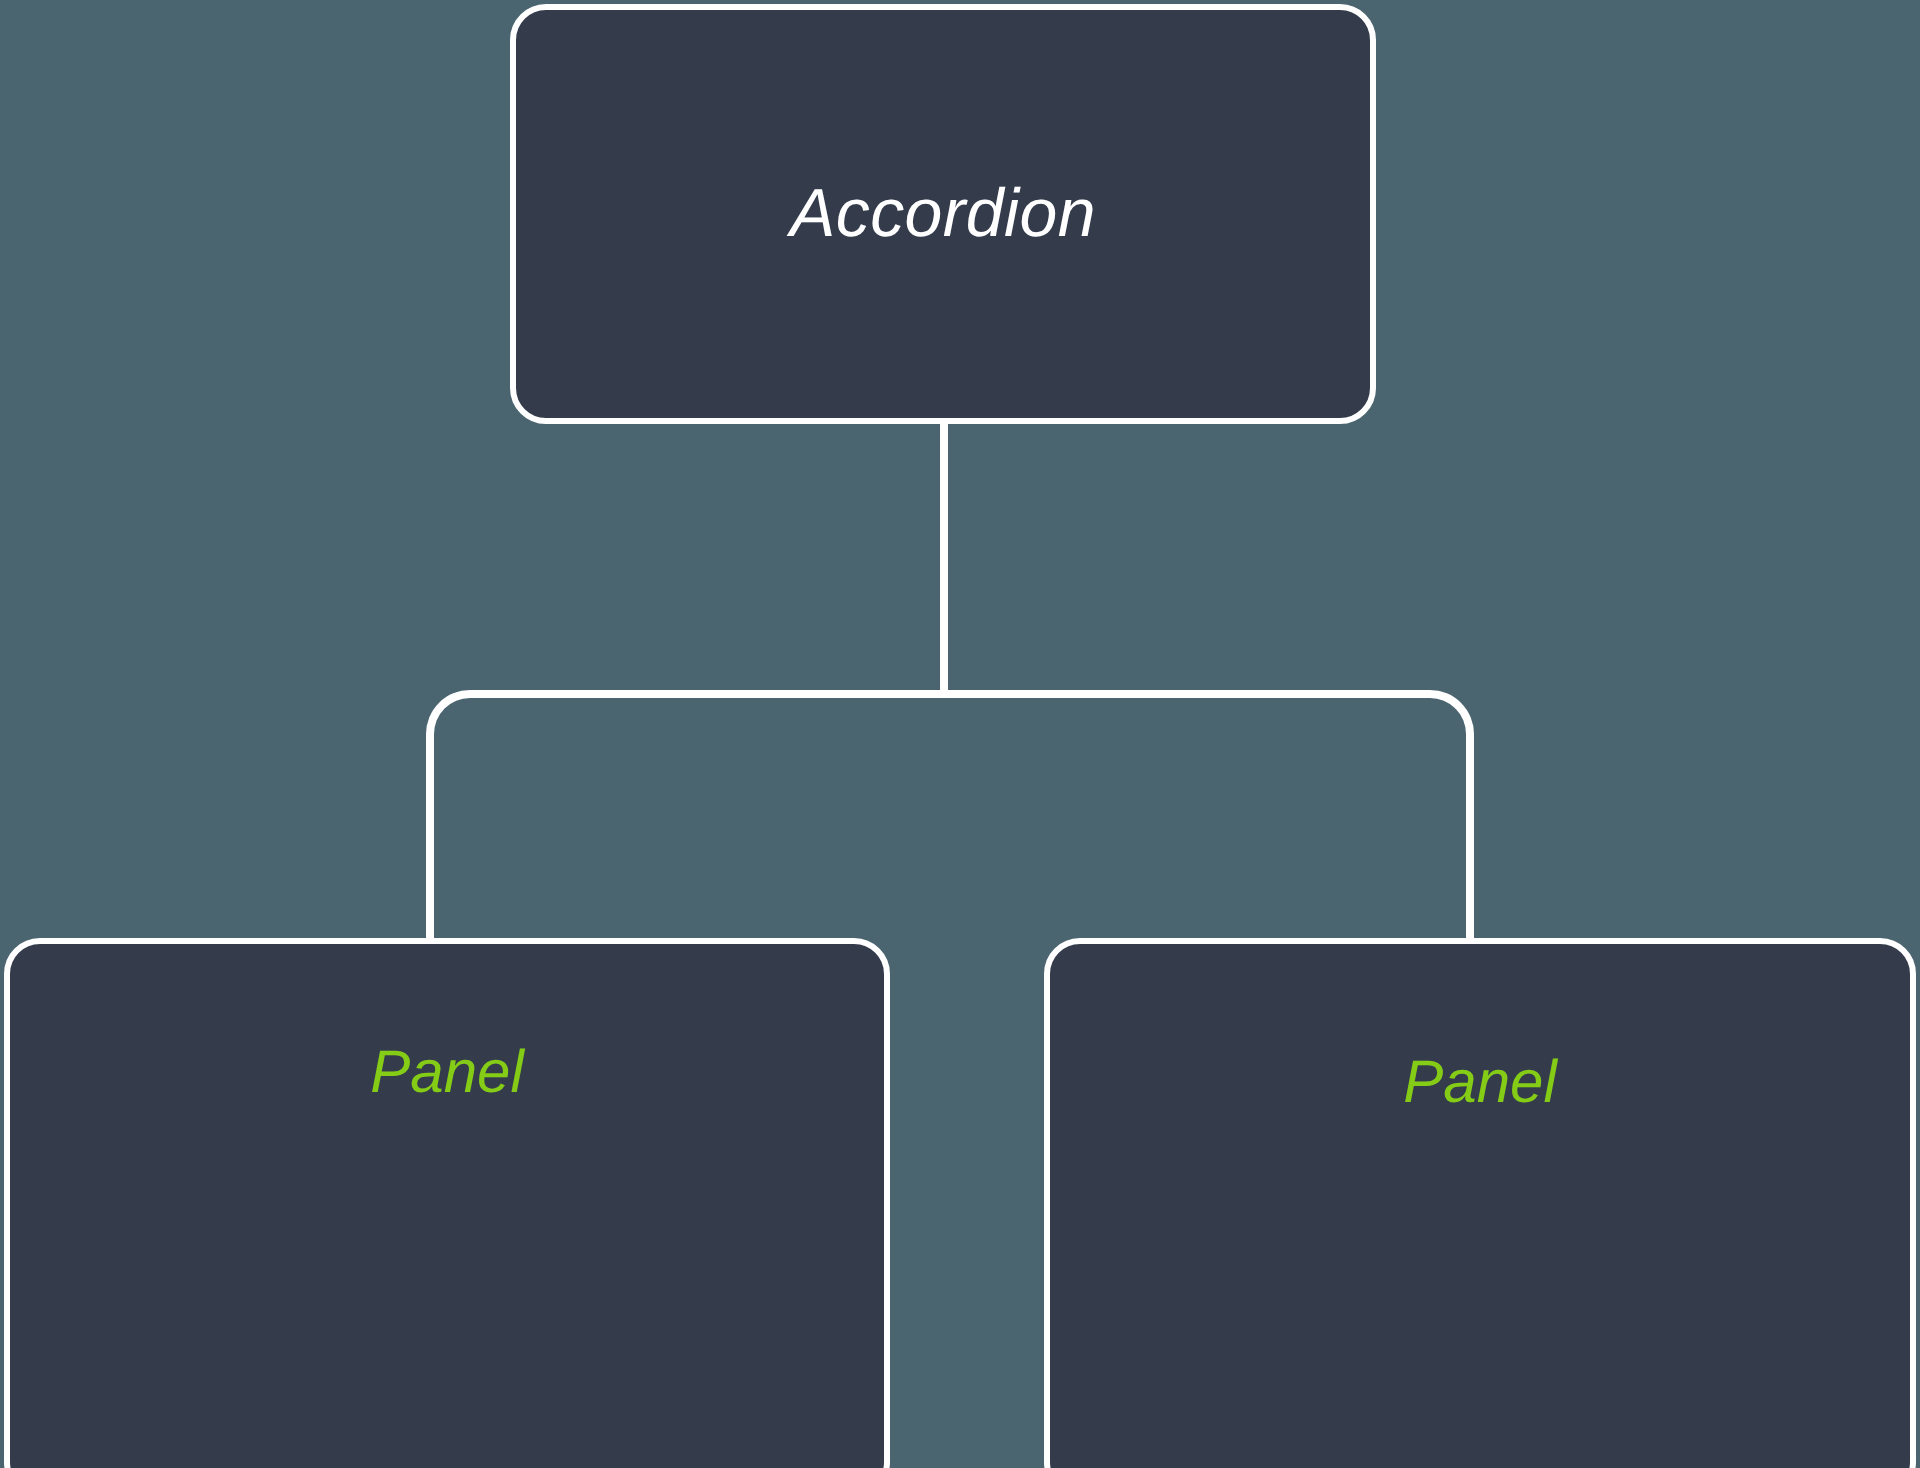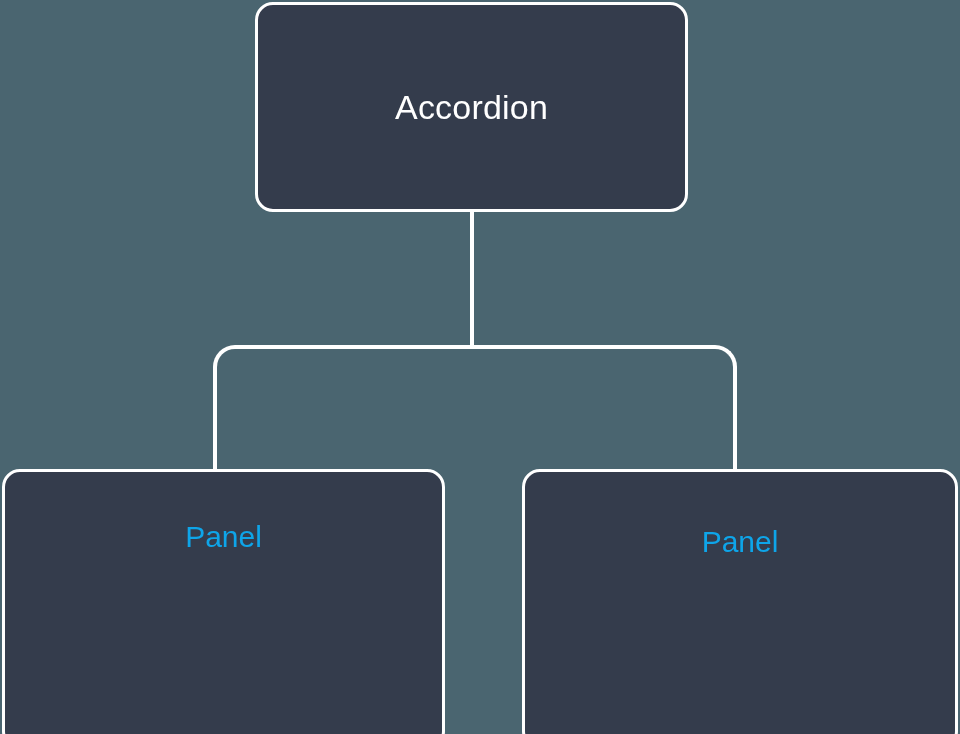--- a/index.html
+++ b/index.html
@@ -13,20 +13,21 @@
     overflow: hidden;
     font-family: "Liberation Sans", sans-serif;
     -webkit-font-smoothing: antialiased;
   }
 
   #stage {
     position: relative;
     width: 960px;
     height: 616px;
     background: #4a6570;
+    font-style: italic;
   }
 
   
   .conn {
     position: absolute;
     background: #ffffff;
   }
   
   #stem {
     left: 470px;
@@ -86,21 +87,21 @@
     top: 469px;
     width: 436px;
     height: 280px;
   }
 
   .panel-title {
     position: absolute;
     left: 0;
     right: 0;
     text-align: center;
-    color: #0ea5e9;
+    color: #84cc16;
     font-size: 30px;
     font-weight: 400;
     line-height: 1;
   }
   #card-panel-left  .panel-title { top: 50px; }
   #card-panel-right .panel-title { top: 55px; }
 </style>
 </head>
 <body>
 

